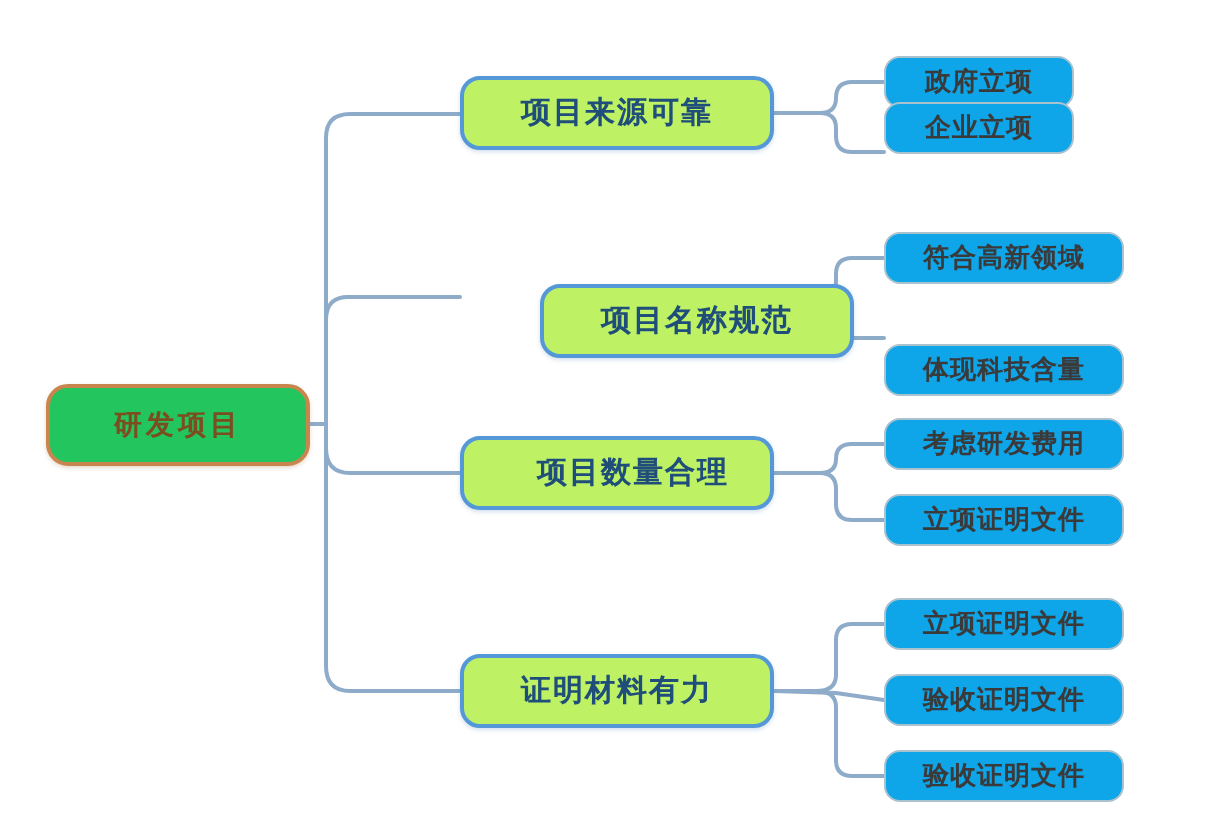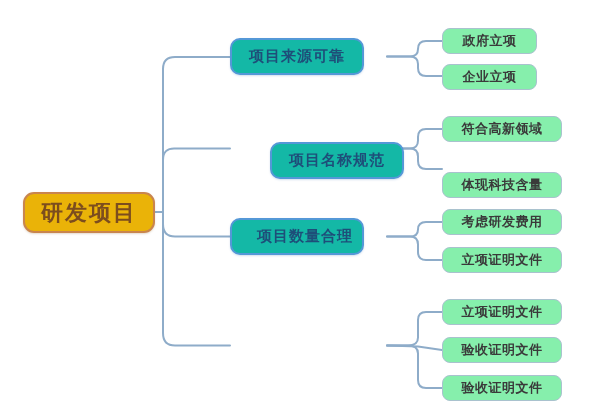--- a/index.html
+++ b/index.html
@@ -30,58 +30,58 @@
     box-sizing: border-box;
     font-weight: bold;
     white-space: nowrap;
     cursor: default;
   }
   .node-root {
     left: 23px;
     top: 192px;
     width: 132px;
     height: 41px;
-    background: #eab308;
+    background: #22c55e;
     border: 2px solid #c9854e;
     border-radius: 11px;
     color: #7c4d1e;
-    font-size: 22px;
+    font-size: 14px;
     letter-spacing: 2px;
     box-shadow: 0 1px 2px rgba(150,110,60,0.25);
   }
   .node-branch {
     left: 230px;
-    width: 134px;
+    width: 157px;
     height: 37px;
-    background: #14b8a6;
+    background: #bef264;
     border: 2px solid #5498d7;
     border-radius: 10px;
     color: #1e4e79;
     font-size: 15px;
     letter-spacing: 1px;
     box-shadow: 0 1px 2px rgba(80,130,190,0.25);
   }
   .branch-1 { top: 38px; }
   .branch-2 { top: 142px; margin-left: 40px; }
   .branch-3 { top: 218px; padding-left: 16px; }
   .branch-4 { top: 327px; }
   .node-leaf {
     left: 442px;
     height: 26px;
-    background: #86efac;
+    background: #0ea5e9;
     border: 1.5px solid #a9c2ce;
     border-radius: 8px;
     color: #3a3a3a;
     font-size: 13px;
     letter-spacing: 0.5px;
   }
   .leaf-narrow { width: 95px; }
   .leaf-wide { width: 120px; }
   .leaf-1-1 { top: 28px; }
-  .leaf-1-2 { top: 64px; }
+  .leaf-1-2 { top: 51px; }
   .leaf-2-1 { top: 116px; font-family: Liberation Mono, monospace; }
   .leaf-2-2 { top: 172px; }
   .leaf-3-1 { top: 209px; }
   .leaf-3-2 { top: 247px; }
   .leaf-4-1 { top: 299px; }
   .leaf-4-2 { top: 337px; }
   .leaf-4-3 { top: 375px; }
 </style>
 </head>
 <body>
@@ -112,20 +112,21 @@
     <path d="M387 345.5 L408 345.5 Q418 345.5 418 337.5 L418 320 Q418 312 426 312 L442 312"></path>
     <path d="M387 345.5 L418 346.5 L442 350"></path>
     <path d="M387 345.5 L408 345.5 Q418 345.5 418 353.5 L418 380 Q418 388 426 388 L442 388"></path>
   </svg>
 
   <div class="node node-root">研发项目</div>
 
   <div class="node node-branch branch-1">项目来源可靠</div>
   <div class="node node-branch branch-2">项目名称规范</div>
   <div class="node node-branch branch-3">项目数量合理</div>
+  <div class="node node-branch branch-4">证明材料有力</div>
 
   <div class="node node-leaf leaf-narrow leaf-1-1">政府立项</div>
   <div class="node node-leaf leaf-narrow leaf-1-2">企业立项</div>
 
   <div class="node node-leaf leaf-wide leaf-2-1">符合高新领域</div>
   <div class="node node-leaf leaf-wide leaf-2-2">体现科技含量</div>
 
   <div class="node node-leaf leaf-wide leaf-3-1">考虑研发费用</div>
   <div class="node node-leaf leaf-wide leaf-3-2">立项证明文件</div>
 

